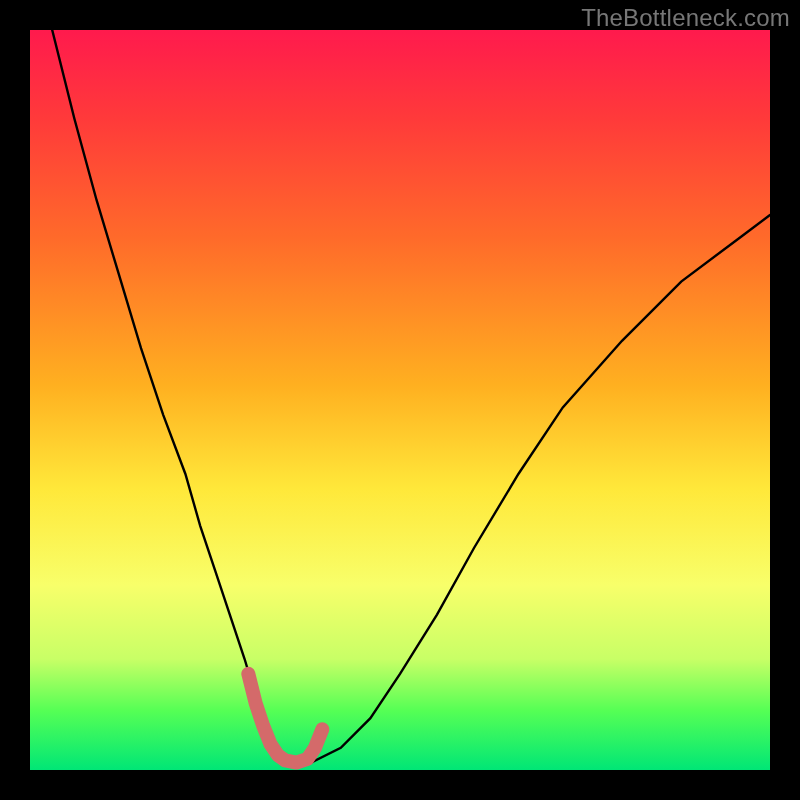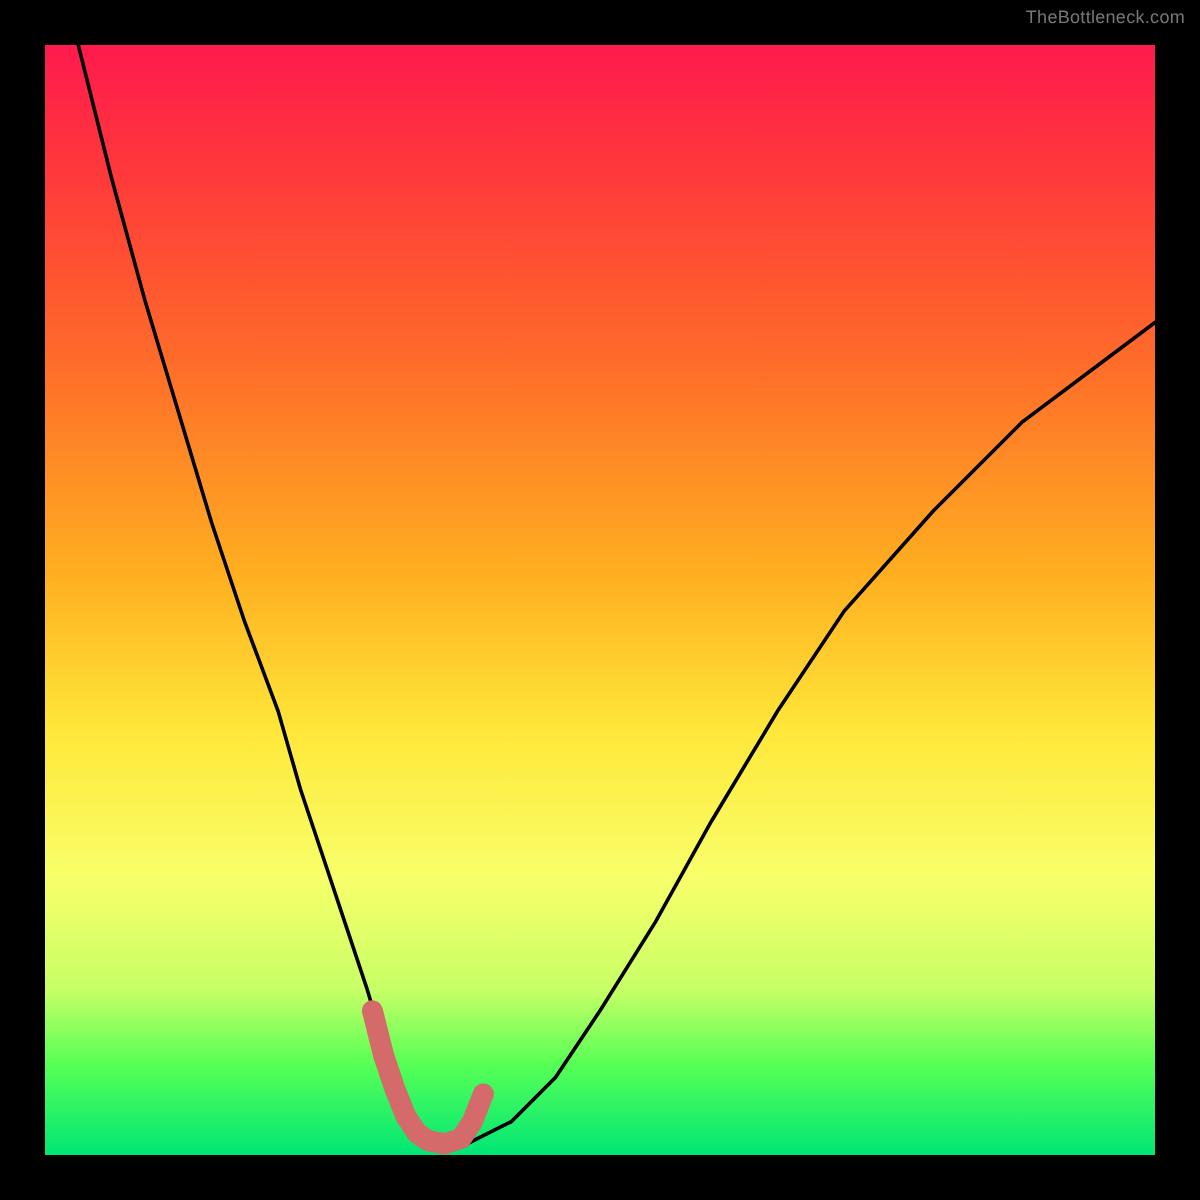--- a/index.html
+++ b/index.html
@@ -41,21 +41,21 @@
     left: 30px;
     top: 30px;
     width: 740px;
     height: 740px;
   }
   .watermark {
     position: absolute;
     top: 4px;
     right: 10px;
     font-family: Arial, Helvetica, sans-serif;
-    font-size: 12px;
+    font-size: 24px;
     color: #777;
     letter-spacing: 0.2px;
   }
 </style>
 </head>
 <body>
 
 <div class="frame">
   <div class="plot-inner"></div>
   <svg class="curve" viewBox="0 0 740 740" preserveAspectRatio="none">

